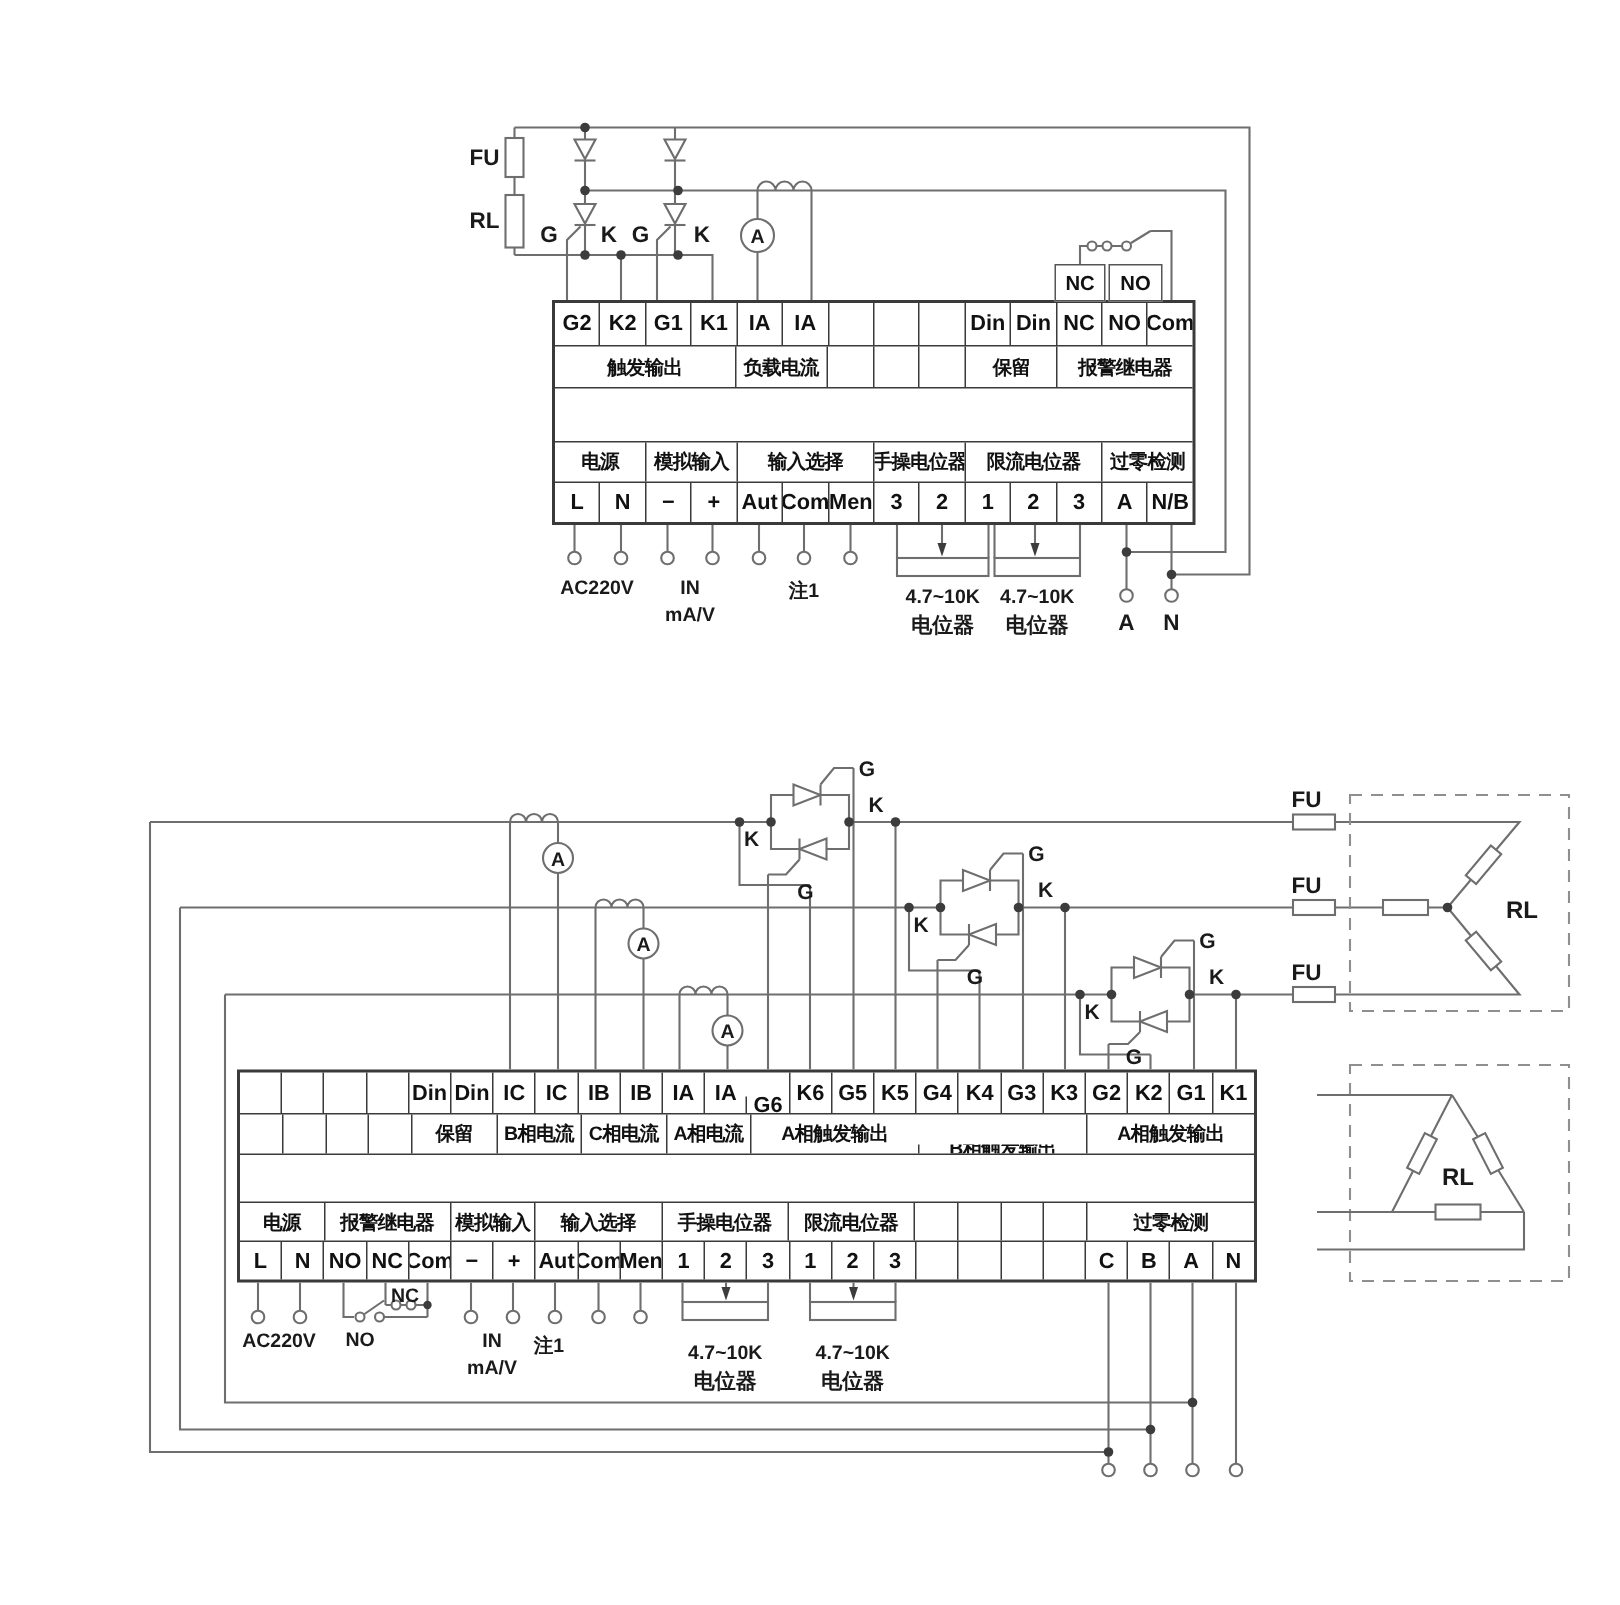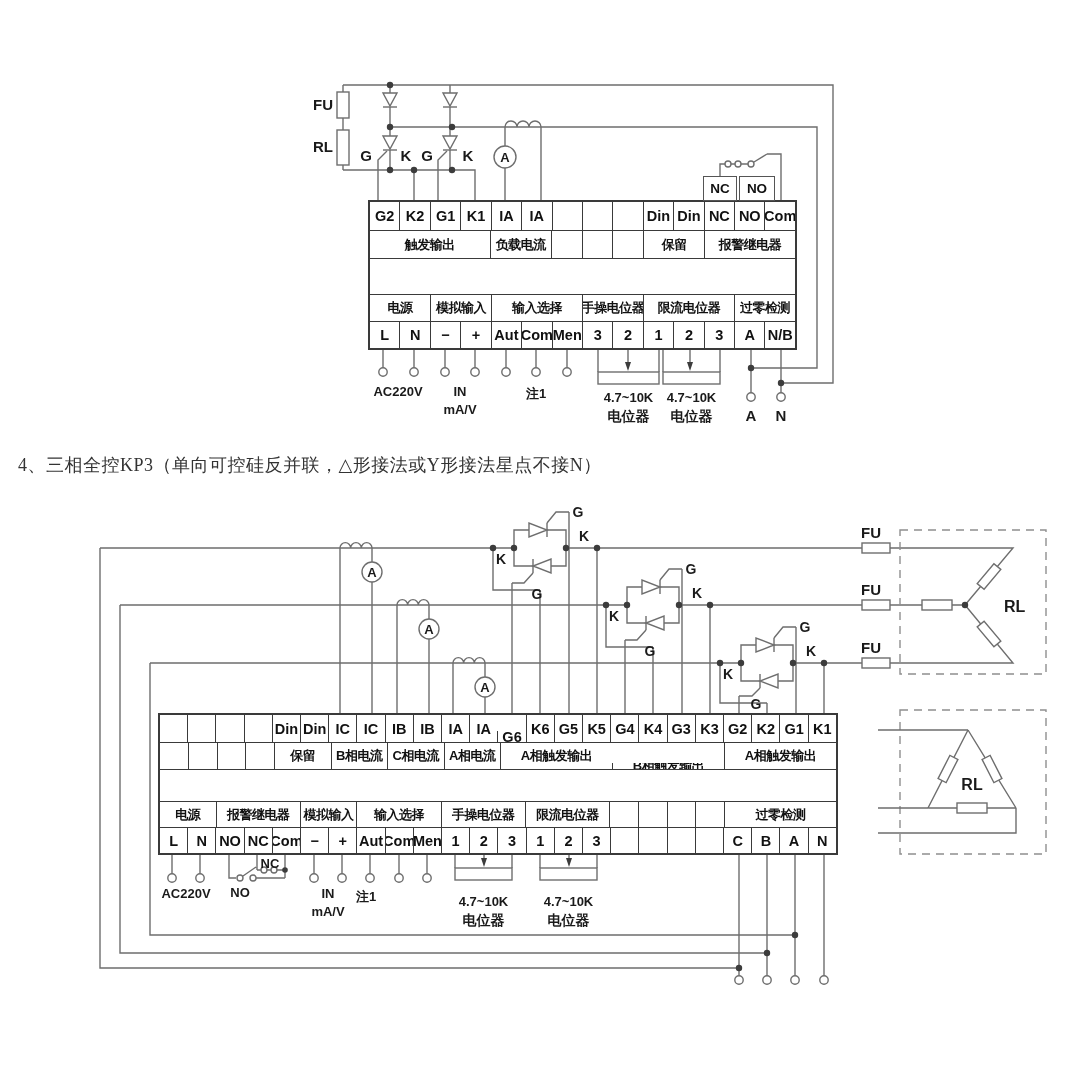--- a/index.html
+++ b/index.html
@@ -253,21 +253,20 @@
       <path class="wire" d="M455,855 V868 M512,855 V868 M484,855 V858"></path>
       <rect class="sym" x="455" y="868" width="57" height="12"></rect>
       <polygon class="dot" points="481,858 487,858 484,867"></polygon>
       <path class="wire" d="M540,855 V868 M597,855 V868 M569,855 V858"></path>
       <rect class="sym" x="540" y="868" width="57" height="12"></rect>
       <polygon class="dot" points="566,858 572,858 569,867"></polygon>
     </g>
   </g>
 </svg>
 
-<div class="heading" style="left:18px;top:453px;">4、三相全控KP3（单向可控硅反并联，△形接法或Y形接法星点不接N）</div>
 
 <div class="tblock" style="left:368px;top:200px;width:429px;height:150px;">
   <div class="trow" style="height:28px;">
         <div class="cell pin" style="flex: 1 1 0%;">G2</div>
         <div class="cell pin" style="flex: 1 1 0%;">K2</div>
         <div class="cell pin" style="flex: 1 1 0%;">G1</div>
         <div class="cell pin" style="flex: 1 1 0%;">K1</div>
         <div class="cell pin" style="flex: 1 1 0%;">IA</div>
         <div class="cell pin" style="flex: 1 1 0%;">IA</div>
         <div class="cell pin" style="flex: 1 1 0%;"></div>

